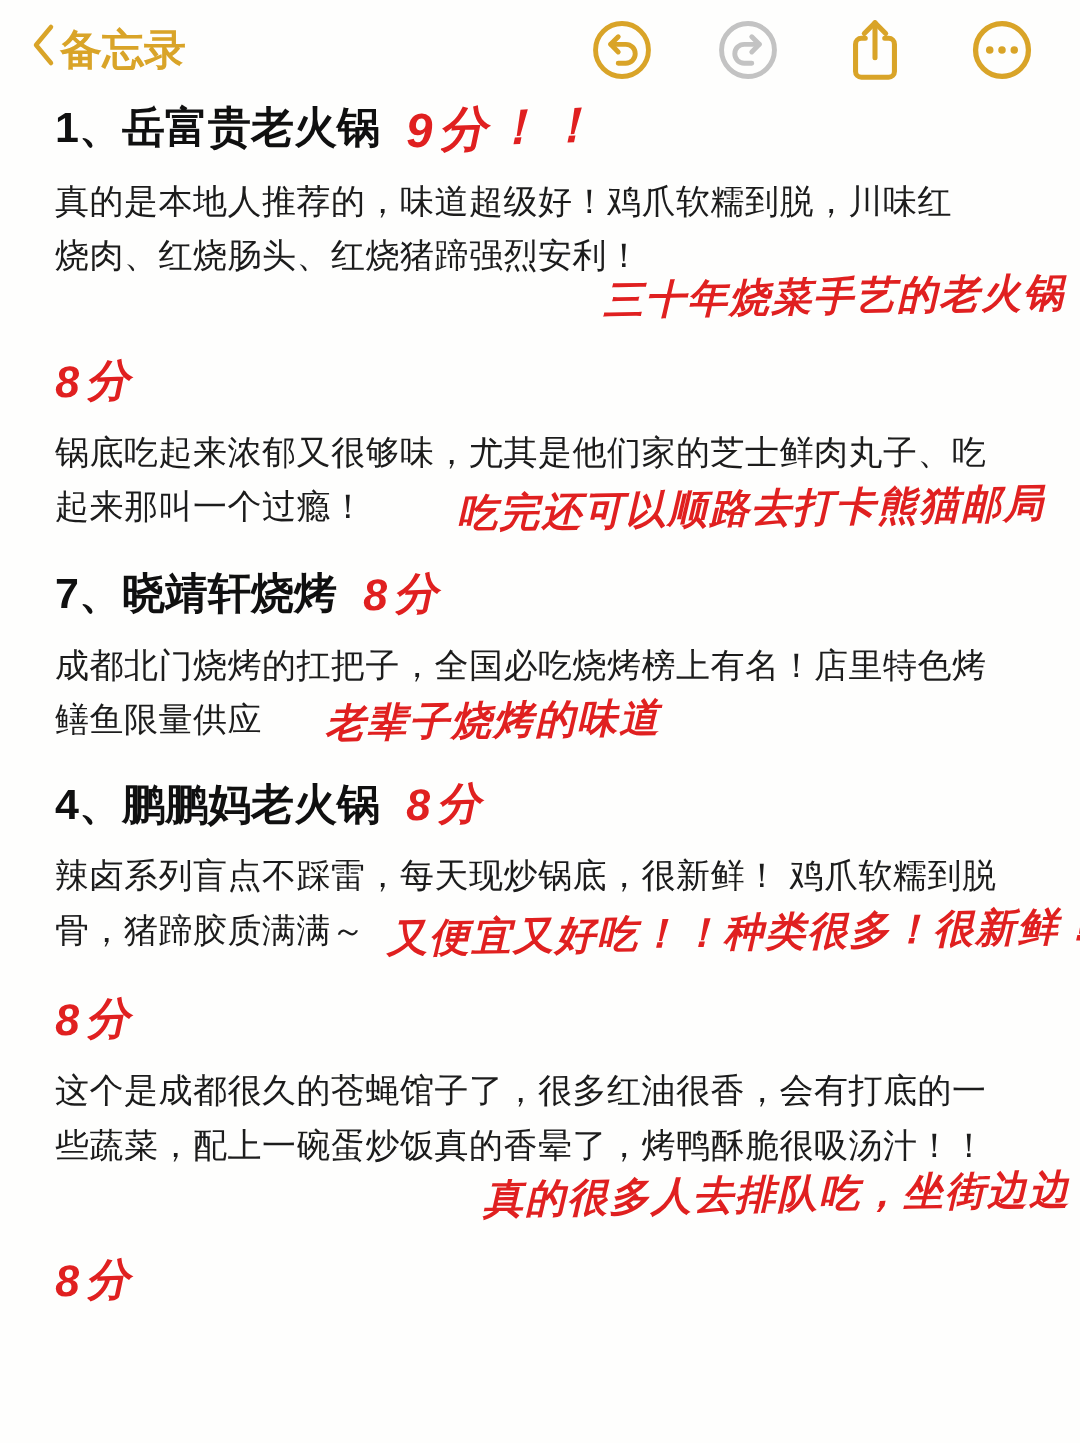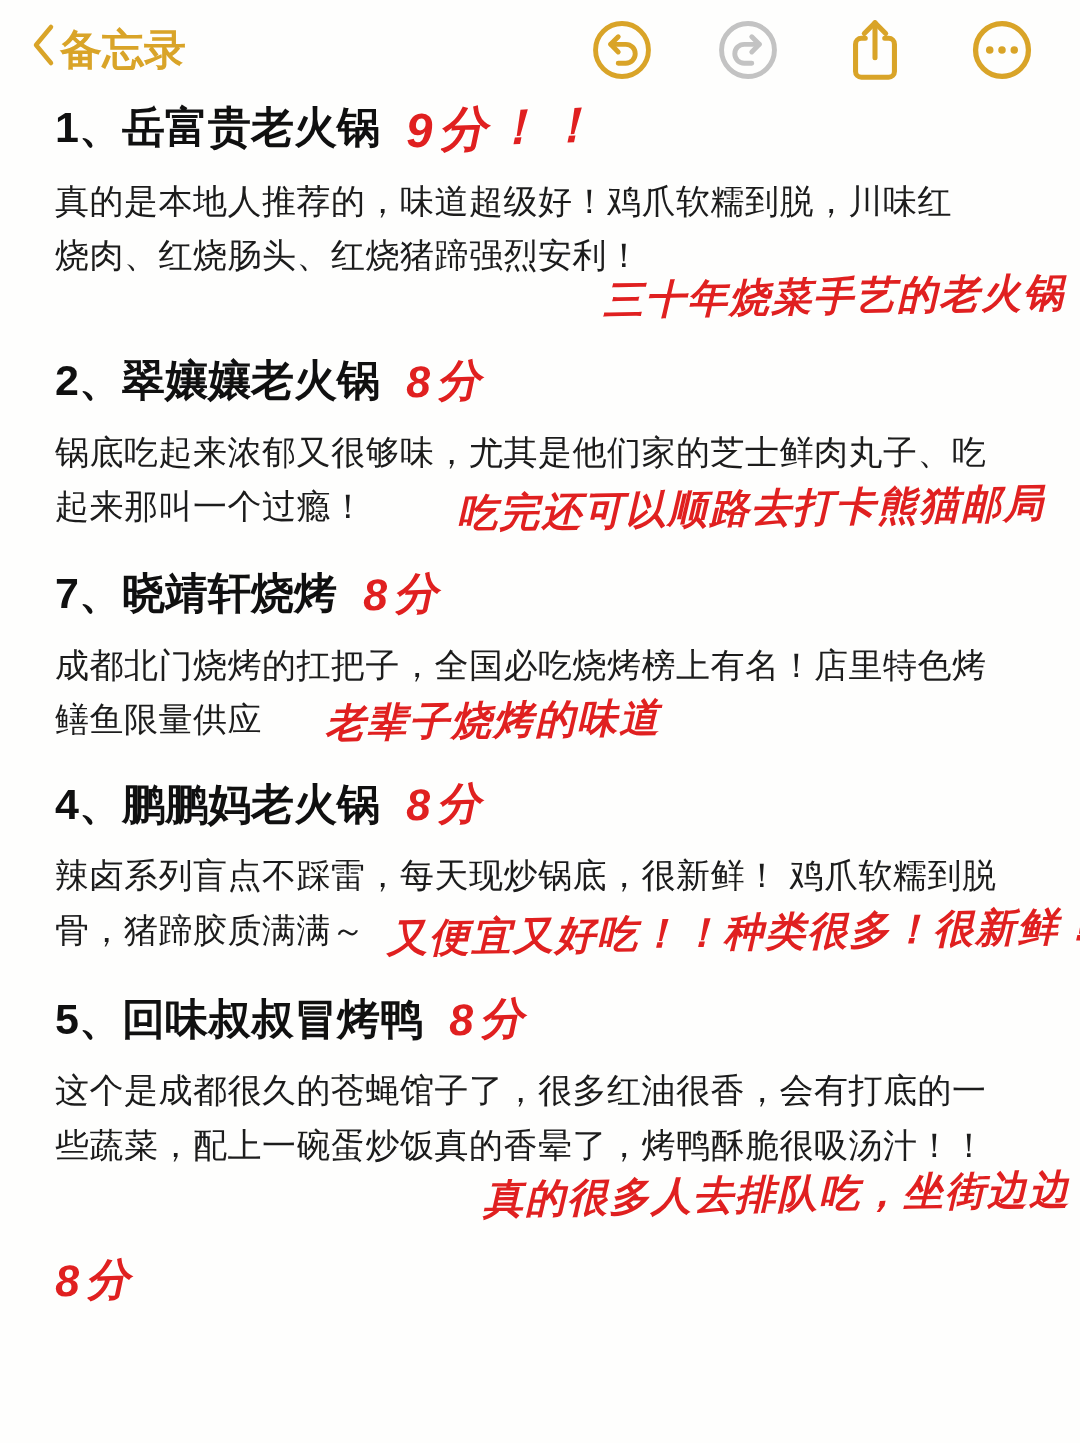--- a/index.html
+++ b/index.html
@@ -130,21 +130,20 @@
       <span class="item-title">1、岳富贵老火锅</span>
       <span class="item-score">9分！！</span>
     </h2>
     <p class="item-body">真的是本地人推荐的，味道超级好！鸡爪软糯到脱，川味红
 烧肉、红烧肠头、红烧猪蹄强烈安利！</p>
     <div class="item-note">三十年烧菜手艺的老火锅</div>
   </section>
 
   <section class="item item-2">
     <h2 class="item-heading">
-      <span class="item-title">2、翠孃孃老火锅</span>
       <span class="item-score">8分</span>
     </h2>
     <p class="item-body">锅底吃起来浓郁又很够味，尤其是他们家的芝士鲜肉丸子、吃
 起来那叫一个过瘾！</p>
     <div class="item-note">吃完还可以顺路去打卡熊猫邮局</div>
   </section>
 
   <section class="item item-3">
     <h2 class="item-heading">
       <span class="item-title">7、晓靖轩烧烤</span>
@@ -160,21 +159,20 @@
       <span class="item-title">4、鹏鹏妈老火锅</span>
       <span class="item-score">8分</span>
     </h2>
     <p class="item-body">辣卤系列盲点不踩雷，每天现炒锅底，很新鲜！ 鸡爪软糯到脱
 骨，猪蹄胶质满满～</p>
     <div class="item-note">又便宜又好吃！！种类很多！很新鲜！</div>
   </section>
 
   <section class="item item-5">
     <h2 class="item-heading">
-      <span class="item-title">5、回味叔叔冒烤鸭</span>
       <span class="item-score">8分</span>
     </h2>
     <p class="item-body">这个是成都很久的苍蝇馆子了，很多红油很香，会有打底的一
 些蔬菜，配上一碗蛋炒饭真的香晕了，烤鸭酥脆很吸汤汁！！</p>
     <div class="item-note">真的很多人去排队吃，坐街边边</div>
   </section>
 
   <section class="item item-6">
     <h2 class="item-heading">
       <span class="item-score">8分</span>

